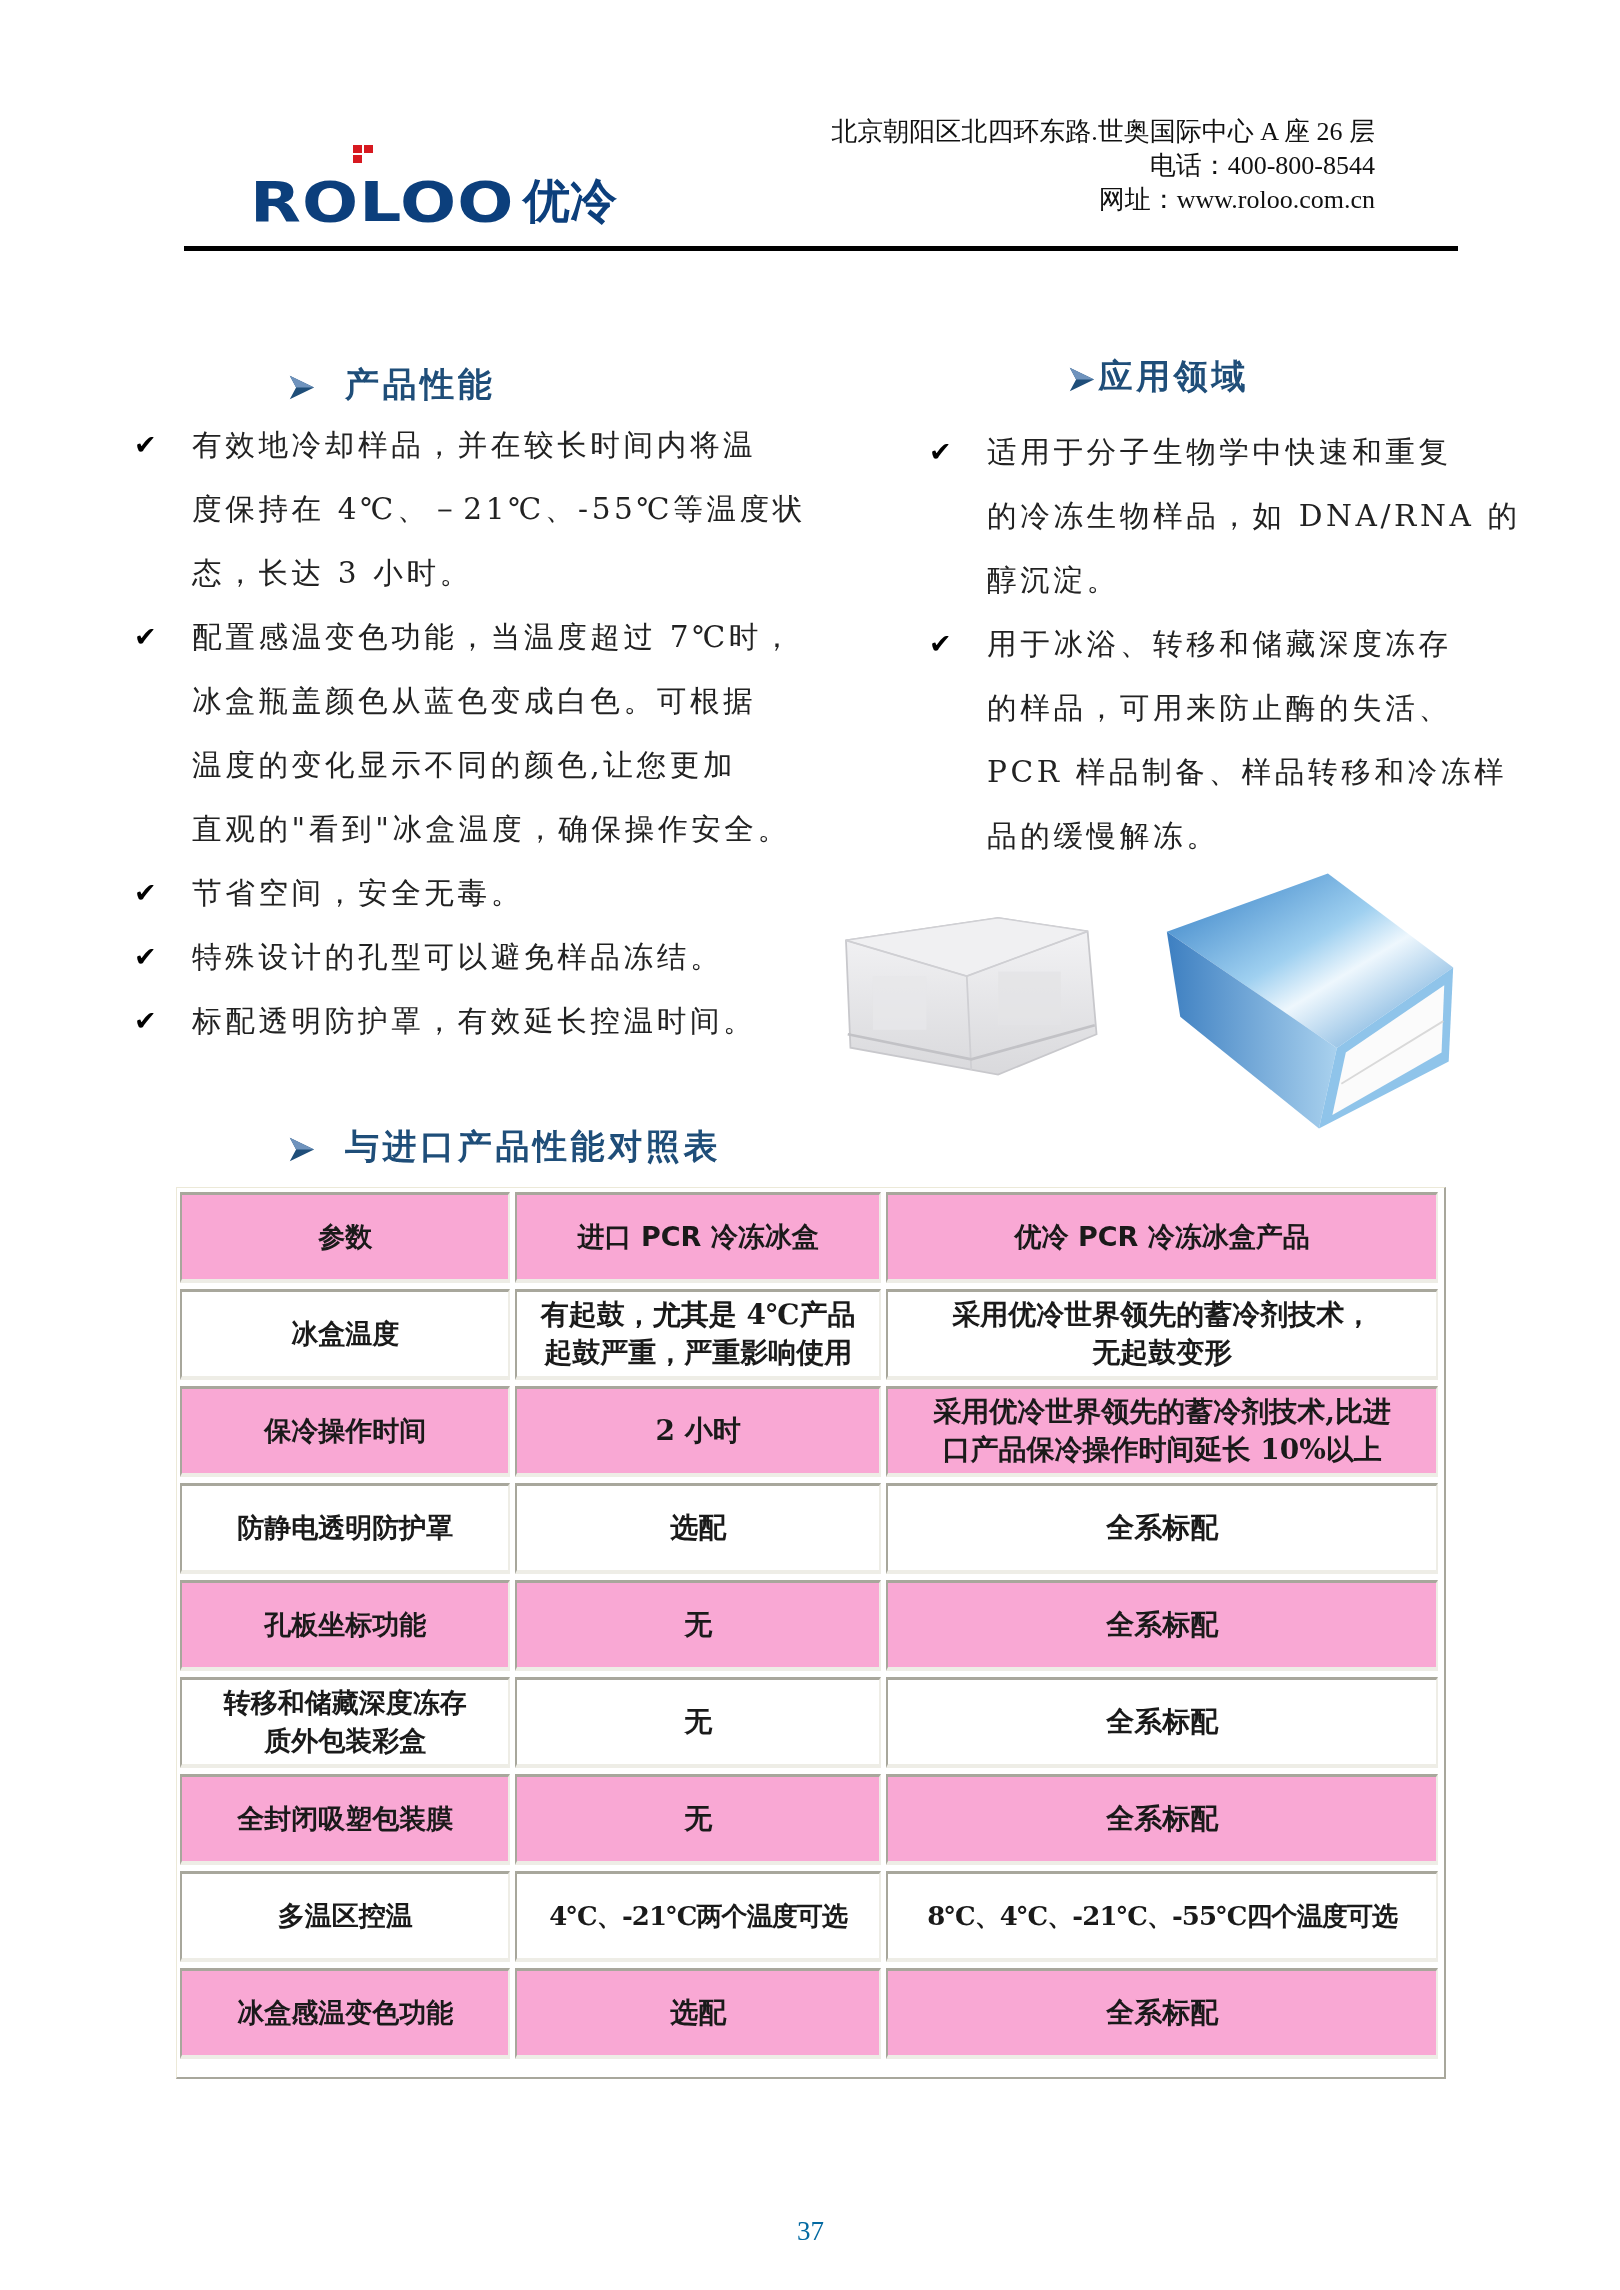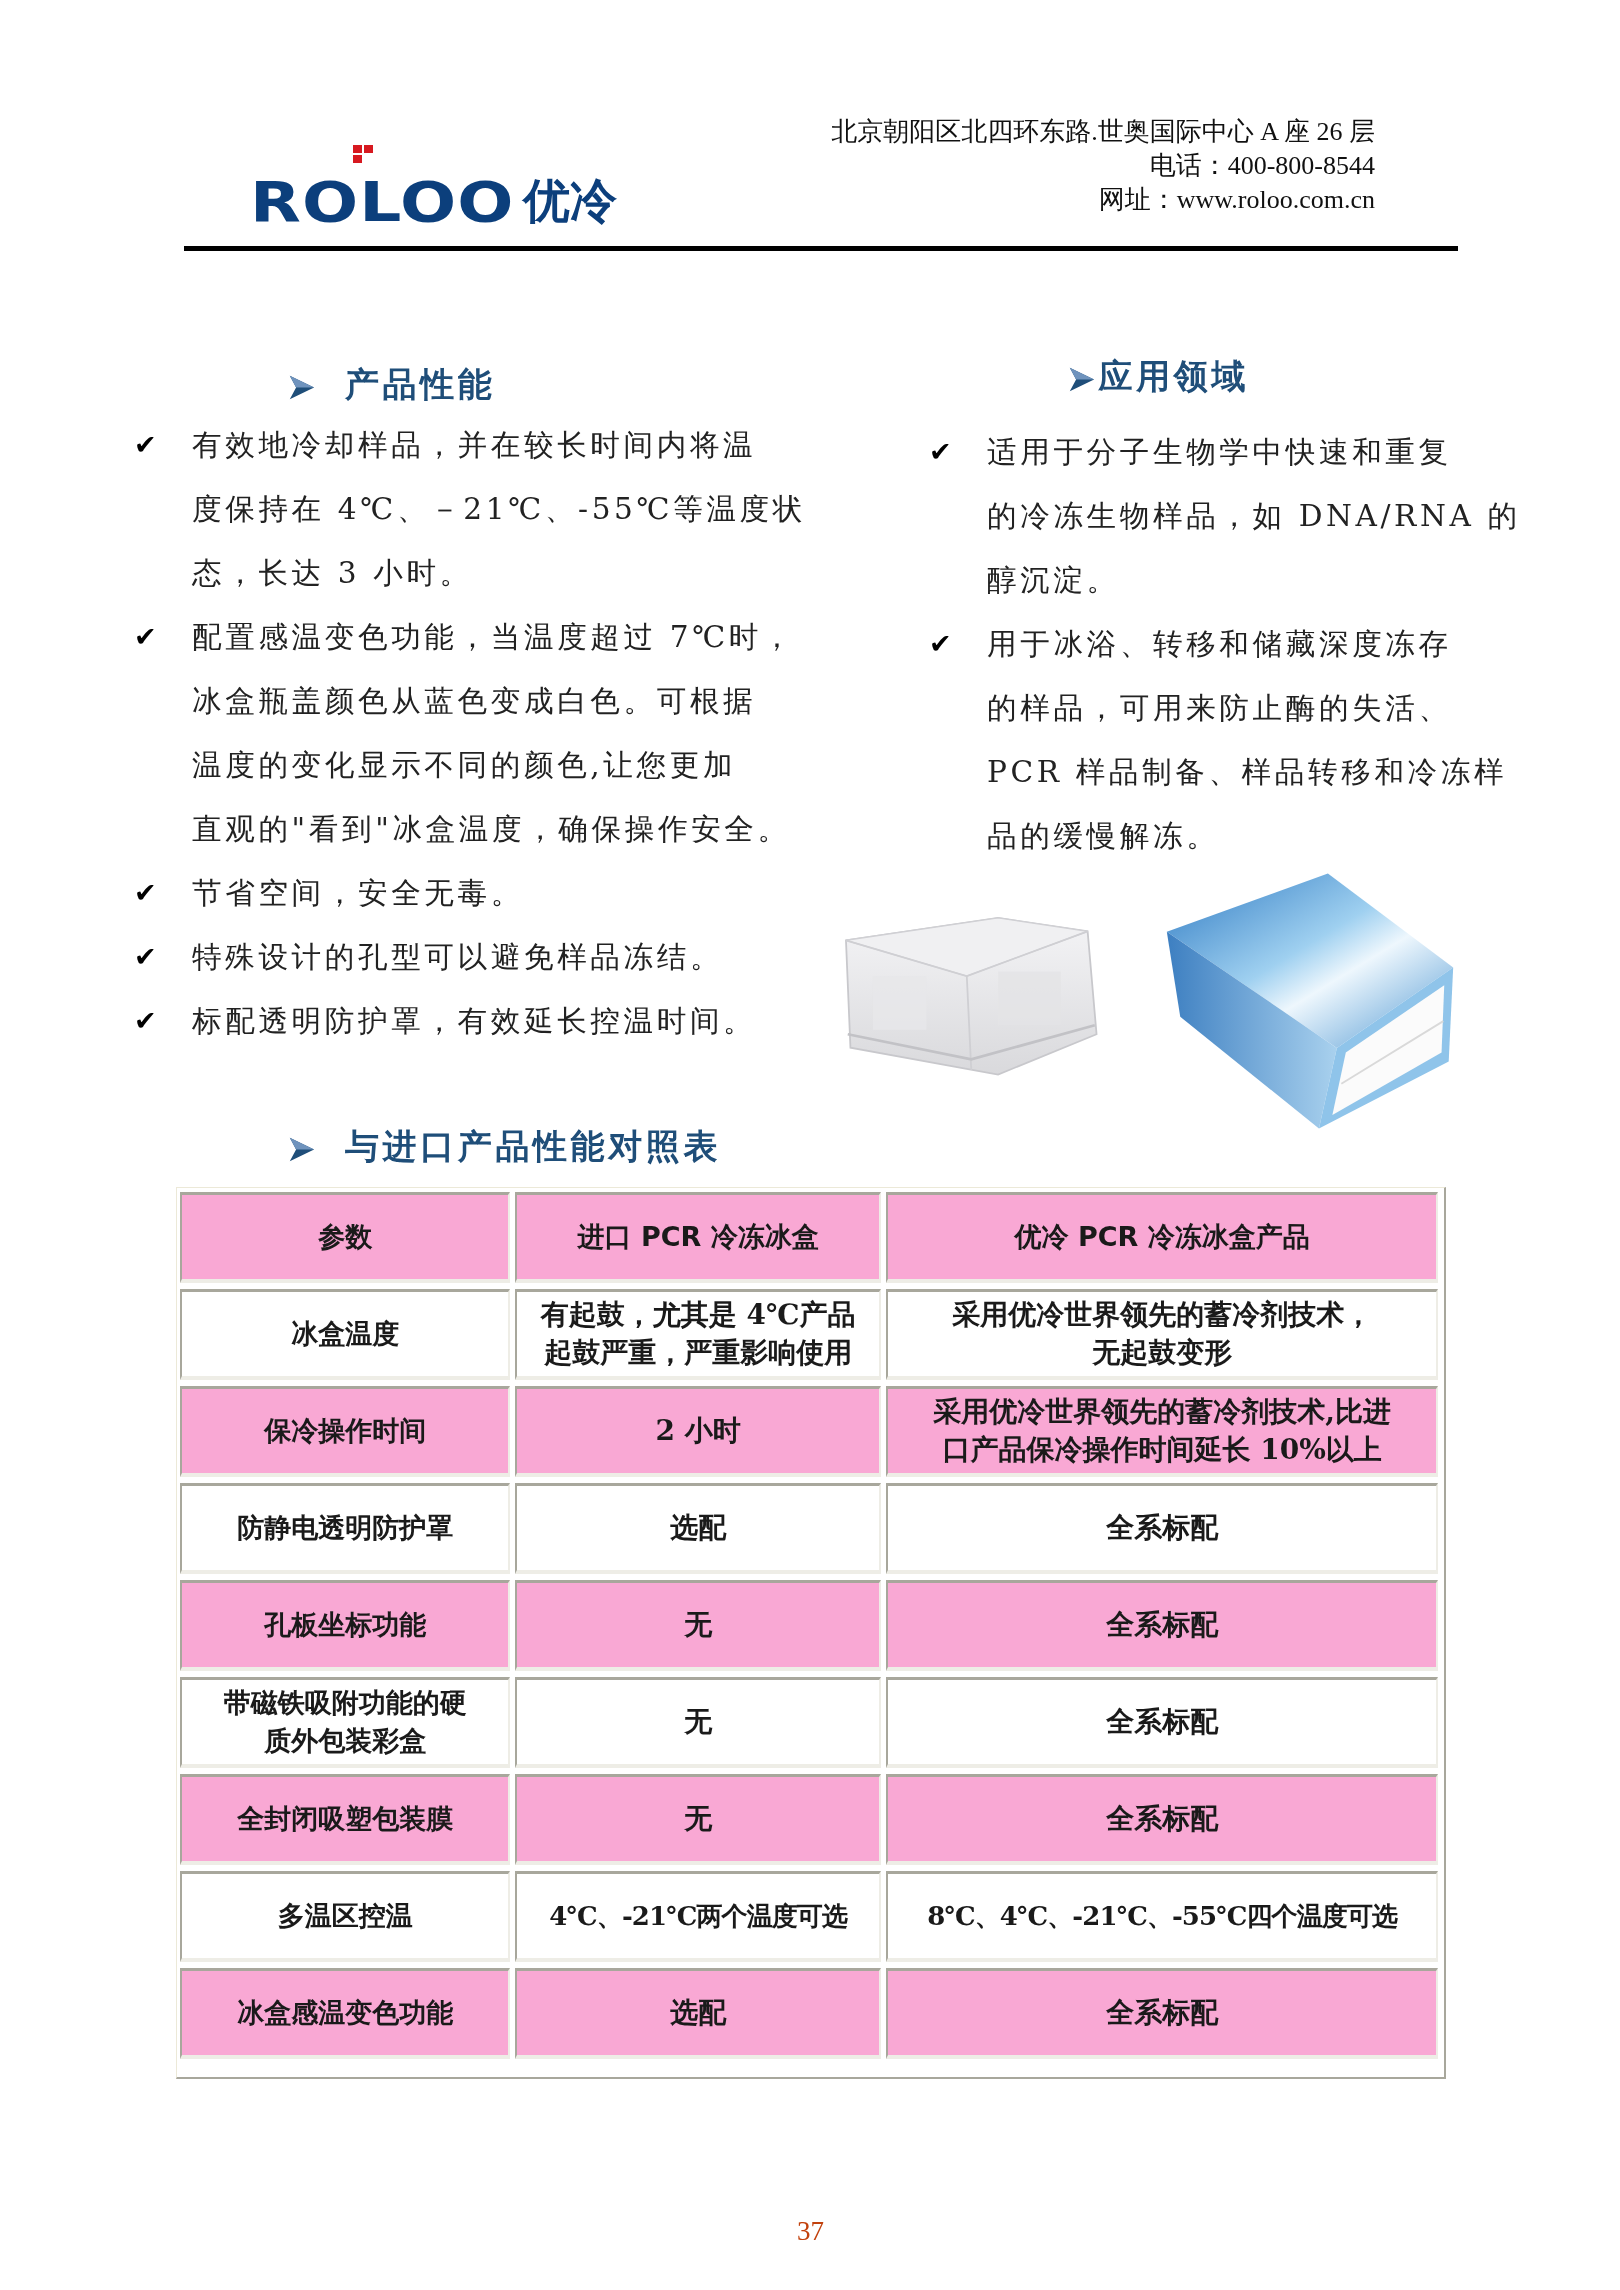--- a/index.html
+++ b/index.html
@@ -48,21 +48,21 @@
                  font-size:28px; line-height:38px; padding:0 1.8px; color:#1a1a1a;font-weight:bold; }
   table.cmp tr.blue td { background:#f9a8d4; }
   table.cmp tr.white td { background:#ffffff; }
   table.cmp td.c1 { width:330px; font-weight:bold; font-family:"DejaVu Sans",sans-serif; font-size:27px; }
   table.cmp td.c2 { width:366px; }
   table.cmp td.c3 { width:552px; }
   table.cmp tr.hdr td { font-weight:bold; font-family:"DejaVu Sans",sans-serif; font-size:27px; }
   .tight { letter-spacing:-0.9px; font-size:26px !important; }
 
   .page-num { left:788px; top:2216px; width:45px; text-align:center; font-family:"Liberation Serif",serif;
-              font-size:27px; color:#c2410c; }
+              font-size:27px; color:#0369a1; }
 </style>
 </head>
 <body>
 
 <div class="abs logo">
   <span class="logo-sq" style="left:103px;top:2.7px;"></span>
   <span class="logo-sq" style="left:114px;top:2.7px;"></span>
   <span class="logo-sq" style="left:103px;top:12.5px;"></span>
   <span class="logo-text">ROLOO</span>
   <span class="logo-cn">优冷</span>
@@ -215,21 +215,21 @@
       <td class="c1">防静电透明防护罩</td>
       <td class="c2">选配</td>
       <td class="c3">全系标配</td>
     </tr>
     <tr class="blue">
       <td class="c1">孔板坐标功能</td>
       <td class="c2">无</td>
       <td class="c3">全系标配</td>
     </tr>
     <tr class="white">
-      <td class="c1" style="white-space:pre-line;">带磁铁吸附功能的硬
+      <td class="c1" style="white-space:pre-line;">转移和储藏深度冻存
 质外包装彩盒</td>
       <td class="c2">无</td>
       <td class="c3">全系标配</td>
     </tr>
     <tr class="blue">
       <td class="c1">全封闭吸塑包装膜</td>
       <td class="c2">无</td>
       <td class="c3">全系标配</td>
     </tr>
     <tr class="white">

